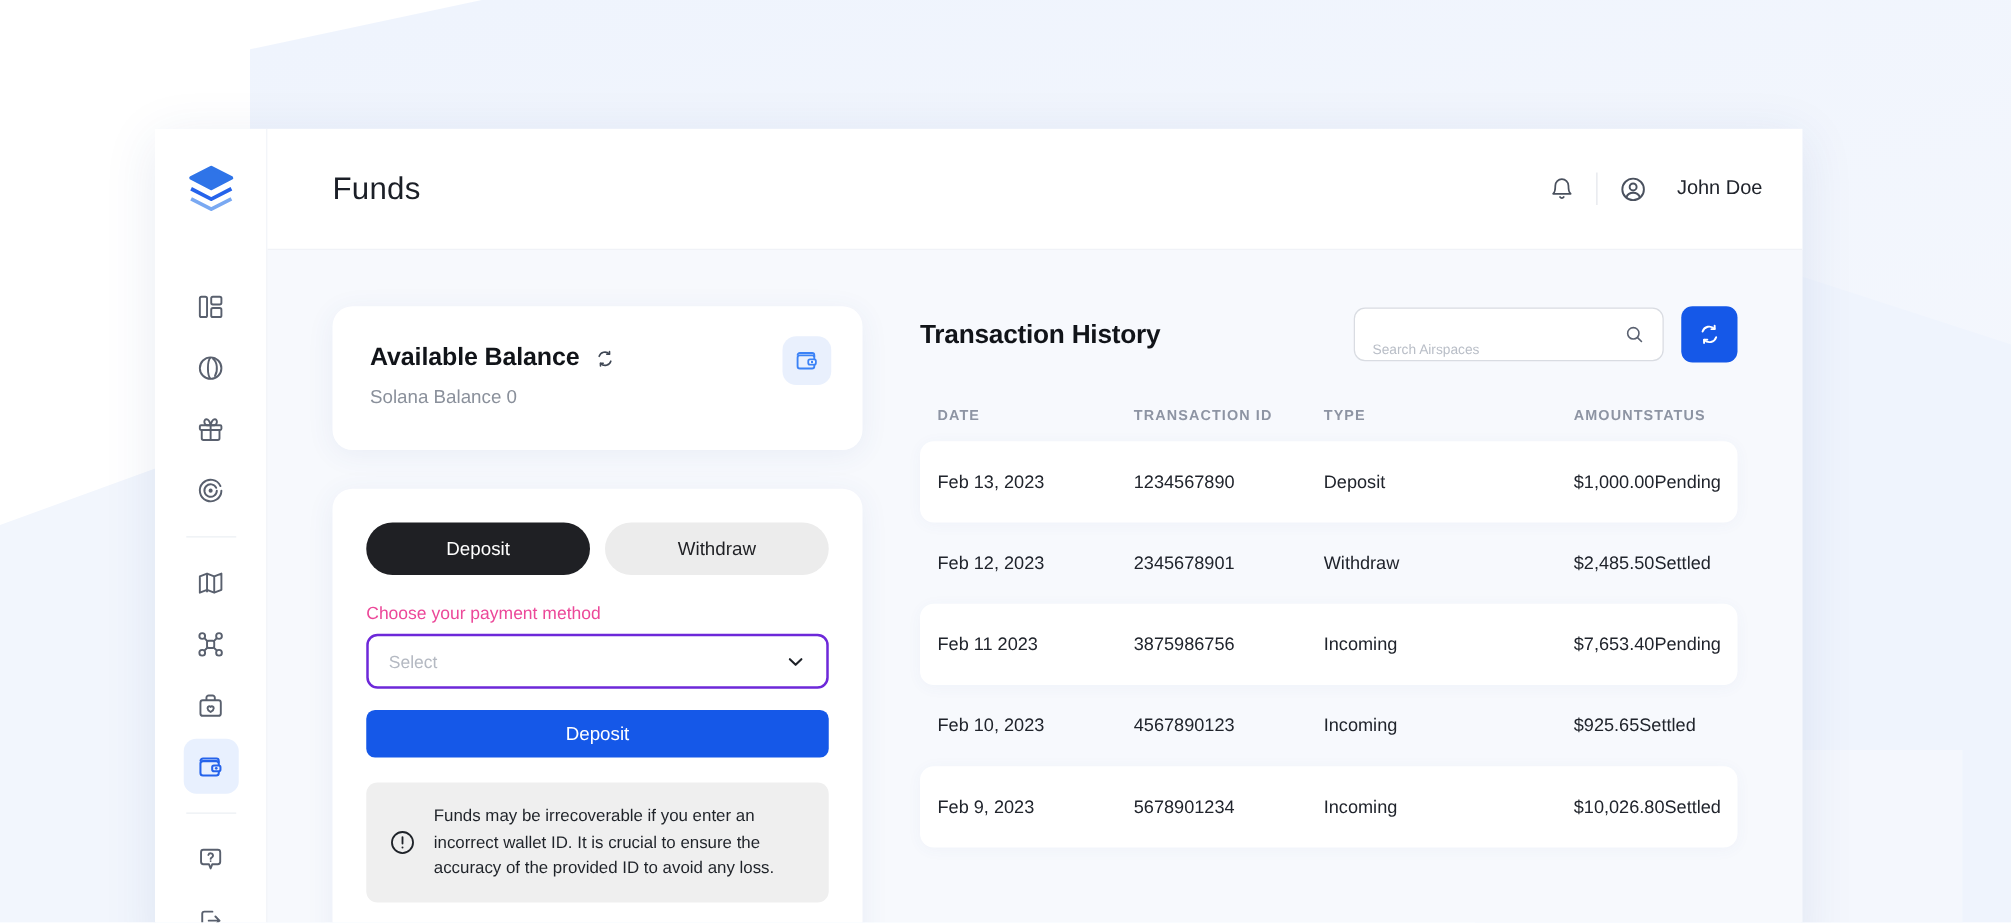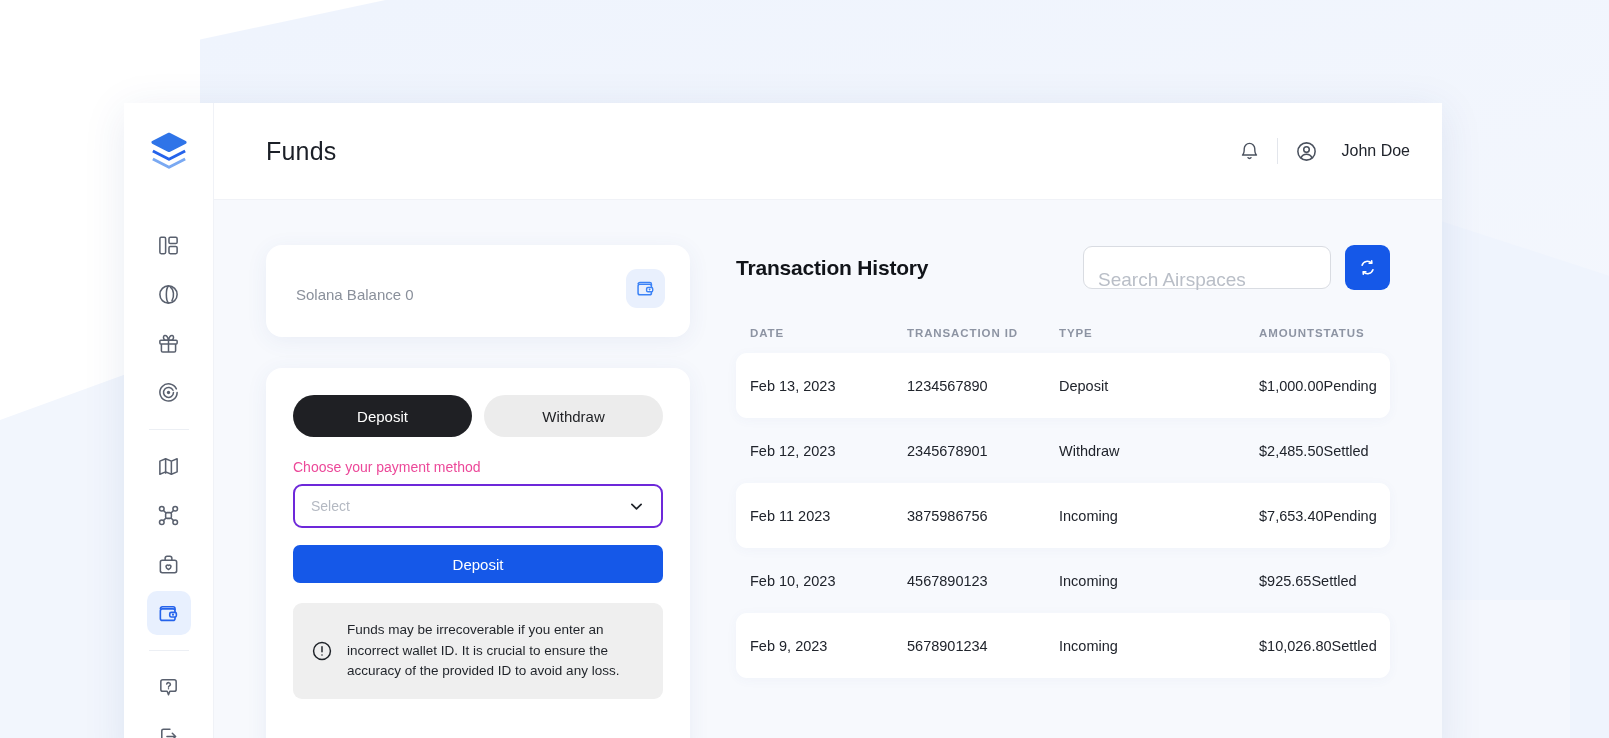--- a/index.html
+++ b/index.html
@@ -183,21 +183,21 @@
   #tx-title { font-size: 21px; font-weight: 700; color: #111419; letter-spacing: -.2px; }
   #search-wrap {
     margin-left: auto;
     width: 248px; height: 43px;
     border: 1px solid #d9dce2; border-radius: 9px;
     background: #fff;
     display: flex; align-items: center; padding: 0 14px; gap: 8px;
   }
   #search-input {
     flex: 1; border: none; outline: none; background: transparent;
-    font-size: 19px; color: #3a3f49;
+    font-size: 11px; color: #3a3f49;
     font-family: "Liberation Sans", sans-serif;
     margin-top: 25px;
   }
   #search-input::placeholder { color: #b9bec7; }
   .search-icon { color: #5a6170; display: flex; }
   .search-icon svg { width: 17px; height: 17px; }
   #refresh-btn {
     width: 45px; height: 45px; border-radius: 9px;
     background: #1558e8; border: none; cursor: pointer;
     display: flex; align-items: center; justify-content: center;
@@ -359,20 +359,31 @@
             <span id="user-name">John Doe</span>
           </div>
         </div>
       </header>
 
       <div id="content">
 
         <section id="left-col">
 
           <div class="card" id="balance-card">
+            <div class="bal-head">
+              <span id="balance-title">Available Balance</span>
+              <span class="mini-refresh">
+                <svg viewBox="0 0 24 24" fill="none" stroke="currentColor" stroke-width="1.7" stroke-linecap="round" stroke-linejoin="round">
+                  <path d="M5.8 9.4A6.4 6.4 0 0 1 16.6 7"></path>
+                  <path d="M16.8 4.2 16.9 7.2 13.9 7.2"></path>
+                  <path d="M18.2 14.6A6.4 6.4 0 0 1 7.4 17"></path>
+                  <path d="M7.2 19.8 7.1 16.8 10.1 16.8"></path>
+                </svg>
+              </span>
+            </div>
             <div id="wallet-btn">
               <svg viewBox="0 0 24 24" fill="none" stroke="currentColor" stroke-width="1.7" stroke-linejoin="round">
                 <path d="M3.5 7.2A2.2 2.2 0 0 1 5.7 5h11.1a2 2 0 0 1 2 2v1.6"></path>
                 <rect x="3.5" y="7.2" width="15.3" height="12" rx="2.1"></rect>
                 <rect x="13.3" y="10.8" width="6.9" height="4.9" rx="1.5" fill="#ffffff"></rect>
                 <circle cx="16.7" cy="13.2" r="1.1" fill="currentColor" stroke="none"></circle>
               </svg>
             </div>
             <div id="balance-sub">Solana Balance 0</div>
           </div>

